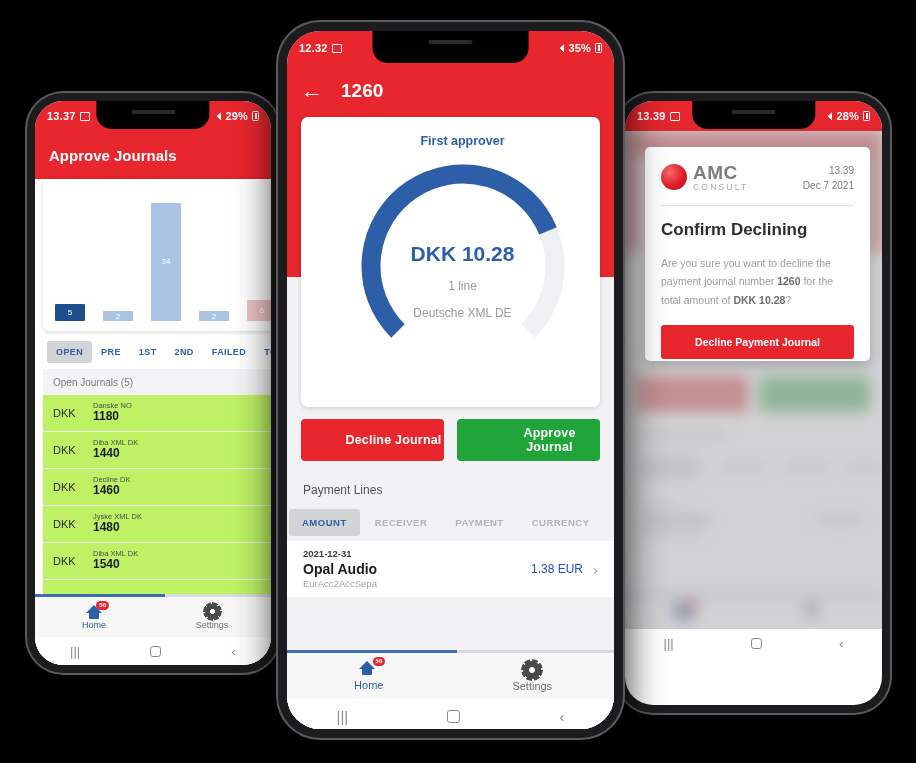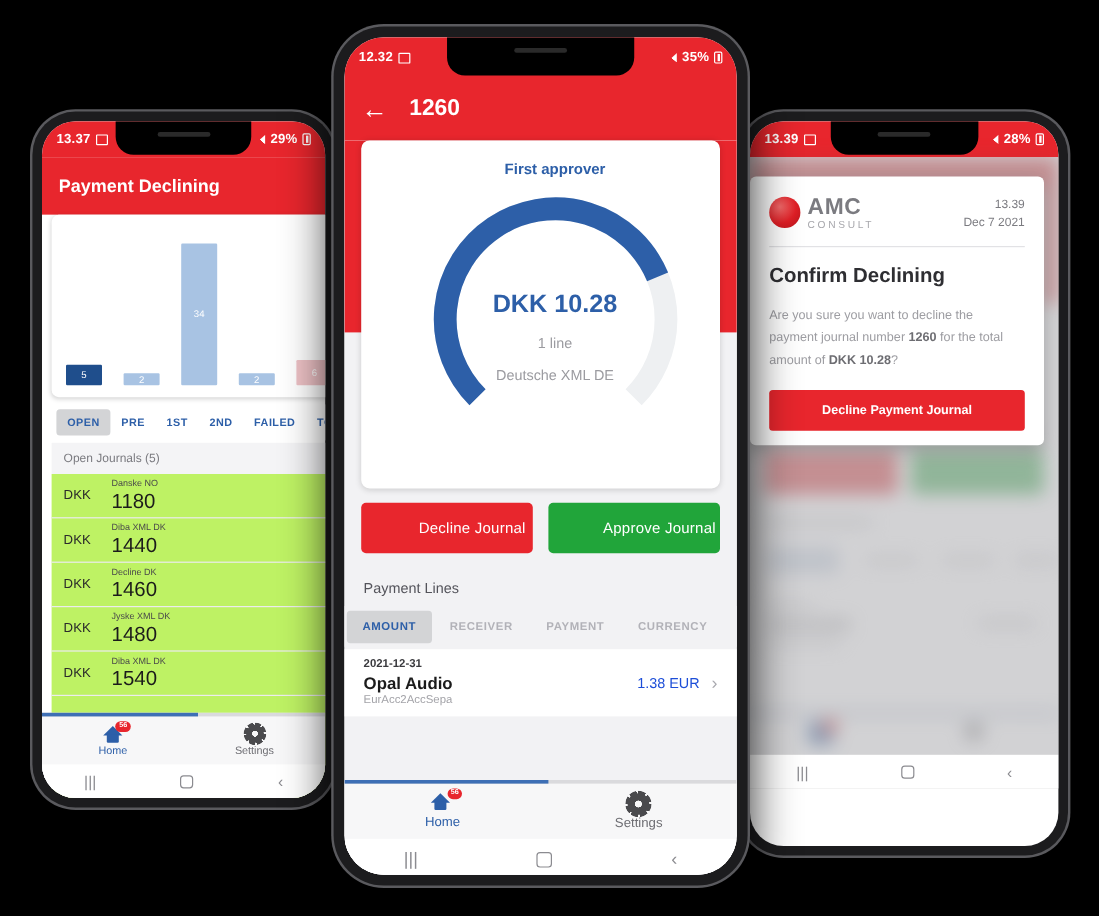--- a/index.html
+++ b/index.html
@@ -86,21 +86,21 @@
   .sectionhdr { position:absolute; left:8px; right:-56px; top:190px; height:26px;
                 background:#f4f4f6; display:flex; align-items:center; padding:0 10px;
                 font-size:10px; color:#7b7b80; }
 
   .jlist { position:absolute; left:8px; right:-56px; top:216px; bottom:0; background:#bef264; }
   .jrow { height:37px; display:flex; align-items:center; padding:0 10px;
           border-bottom:1px solid #ececee; gap:10px; }
   .jcur { font-size:11px; color:#2b2b2b; width:30px; }
   .jmid { flex:1; line-height:1.15; }
   .jname { font-size:7.5px; color:#4a4a4a; }
-  .jnum { font-size:17px; color:#1b1b1b; font-weight:400; }
+  .jnum { font-size:12px; color:#1b1b1b; font-weight:700; }
 
   
   .bottomnav { position:absolute; left:0; right:0; bottom:0; background:#f7f7f8; }
   .navbar-top { height:3px; background:#dadadd; position:relative; }
   .navbar-top > i { position:absolute; left:0; top:0; height:3px; background:#3e6fb5; }
   .navitems { display:flex; height:40px; }
   .navitem { flex:1; display:flex; flex-direction:column; align-items:center;
              justify-content:center; gap:1px; }
   .navitem .lbl { font-size:9px; }
   .nav-home .lbl { color:#2d5fa8; }
@@ -151,21 +151,21 @@
   .gauge-title { margin-top:17px; font-size:12.5px; font-weight:700; color:#2d5fa8; }
   .gauge-wrap { position:relative; width:232px; height:220px; margin-top:6px; }
   .gauge-wrap svg { position:absolute; left:0; top:0; }
   .gauge-center { position:absolute; left:0; right:0; top:88px; text-align:center; }
   .gauge-amt { font-size:21px; font-weight:700; color:#2d5fa8; }
   .gauge-sub1 { font-size:12px; color:#9b9ba0; margin-top:13px; }
   .gauge-sub2 { font-size:12px; color:#9b9ba0; margin-top:13px; }
 
   .c-actions { position:absolute; left:14px; right:14px; top:302px; display:flex; gap:13px; }
   .btn { flex:1; height:42px; border:0; border-radius:4px; color:#fff;
-         font-size:12.5px; font-weight:400; cursor:pointer;
+         font-size:12.5px; font-weight:700; cursor:pointer;
          font-family:"Liberation Sans", sans-serif; letter-spacing:.2px;padding-left:42px; }
   .btn-decline { background:#e8262d; }
   .btn-approve { background:#21a53a; }
 
   .c-lines-hdr { position:absolute; left:0; right:0; top:358px; height:30px;
                  display:flex; align-items:center; padding:0 16px;
                  font-size:12px; color:#53535a; }
   .c-tabs { position:absolute; left:0; right:0; top:388px; height:34px;
             display:flex; align-items:center; padding:0 2px; gap:2px; background:#f2f2f4; }
   .c-tabs .tab { font-size:9.5px; font-weight:700; letter-spacing:.5px;
@@ -184,22 +184,22 @@
   
   .r-body { position:relative; height:calc(100% - 78px); background:#f2f2f4; }
   .r-blur { position:absolute; inset:0; overflow:hidden; filter:blur(7px) saturate(.8); opacity:.62; }
   .r-dim  { position:absolute; inset:0; background:rgba(170,170,172,.45); }
   .r-redband { position:absolute; left:0; right:0; top:-48px; height:170px; background:#e8262d; }
   .r-actions { position:absolute; left:12px; right:12px; top:245px; display:flex; gap:11px; }
   .r-actions div { flex:1; height:36px; border-radius:4px; }
   .r-blk { position:absolute; background:#cfcfd2; border-radius:3px; }
 
   .dialog {
-    position:absolute; left:0; right:12px; top:16px;
-    background:#fff; border-radius:5px; padding:16px 16px 12px;
+    position:absolute; left:20px; right:12px; top:16px;
+    background:#fff; border-radius:5px; padding:16px 16px 2px;
     box-shadow:0 4px 14px rgba(0,0,0,.25); z-index:4;
   }
   .dlg-top { display:flex; align-items:flex-start; justify-content:space-between; }
   .dlg-logo { display:flex; align-items:center; gap:6px; }
   .dlg-logo .mark { width:26px; height:26px; border-radius:50%;
        background:radial-gradient(circle at 34% 32%, #f26b6b 0%, #e01f26 55%, #b3141a 100%);
        position:relative; overflow:hidden; }
   .dlg-logo .mark:after{ content:""; position:absolute; left:-7px; top:4px;
        width:28px; height:28px; border-radius:50%; border:3px solid rgba(255,255,255,.85);
        border-right-color:transparent; border-top-color:transparent; transform:rotate(-28deg); }
@@ -232,21 +232,21 @@
           <span class="sb-img"></span>
         </div>
         <div class="sb-right">
           <span class="sig"></span>
           <span>29%</span>
           <span class="batt"></span>
         </div>
       </div>
 
       <div class="appbar appbar-left">
-        <span>Payment Declining</span>
+        <span>Approve Journals</span>
       </div>
 
       <div class="left-body">
 
         <div class="chart-card">
           <div class="bars" id="left-bars">
               <div class="bar" style="height: 17.3611px; background: rgb(31, 78, 140);">5</div>
               <div class="bar" style="height: 10px; background: rgb(168, 195, 227);">2</div>
               <div class="bar" style="height: 118.056px; background: rgb(168, 195, 227);">34</div>
               <div class="bar" style="height: 10px; background: rgb(168, 195, 227);">2</div>

